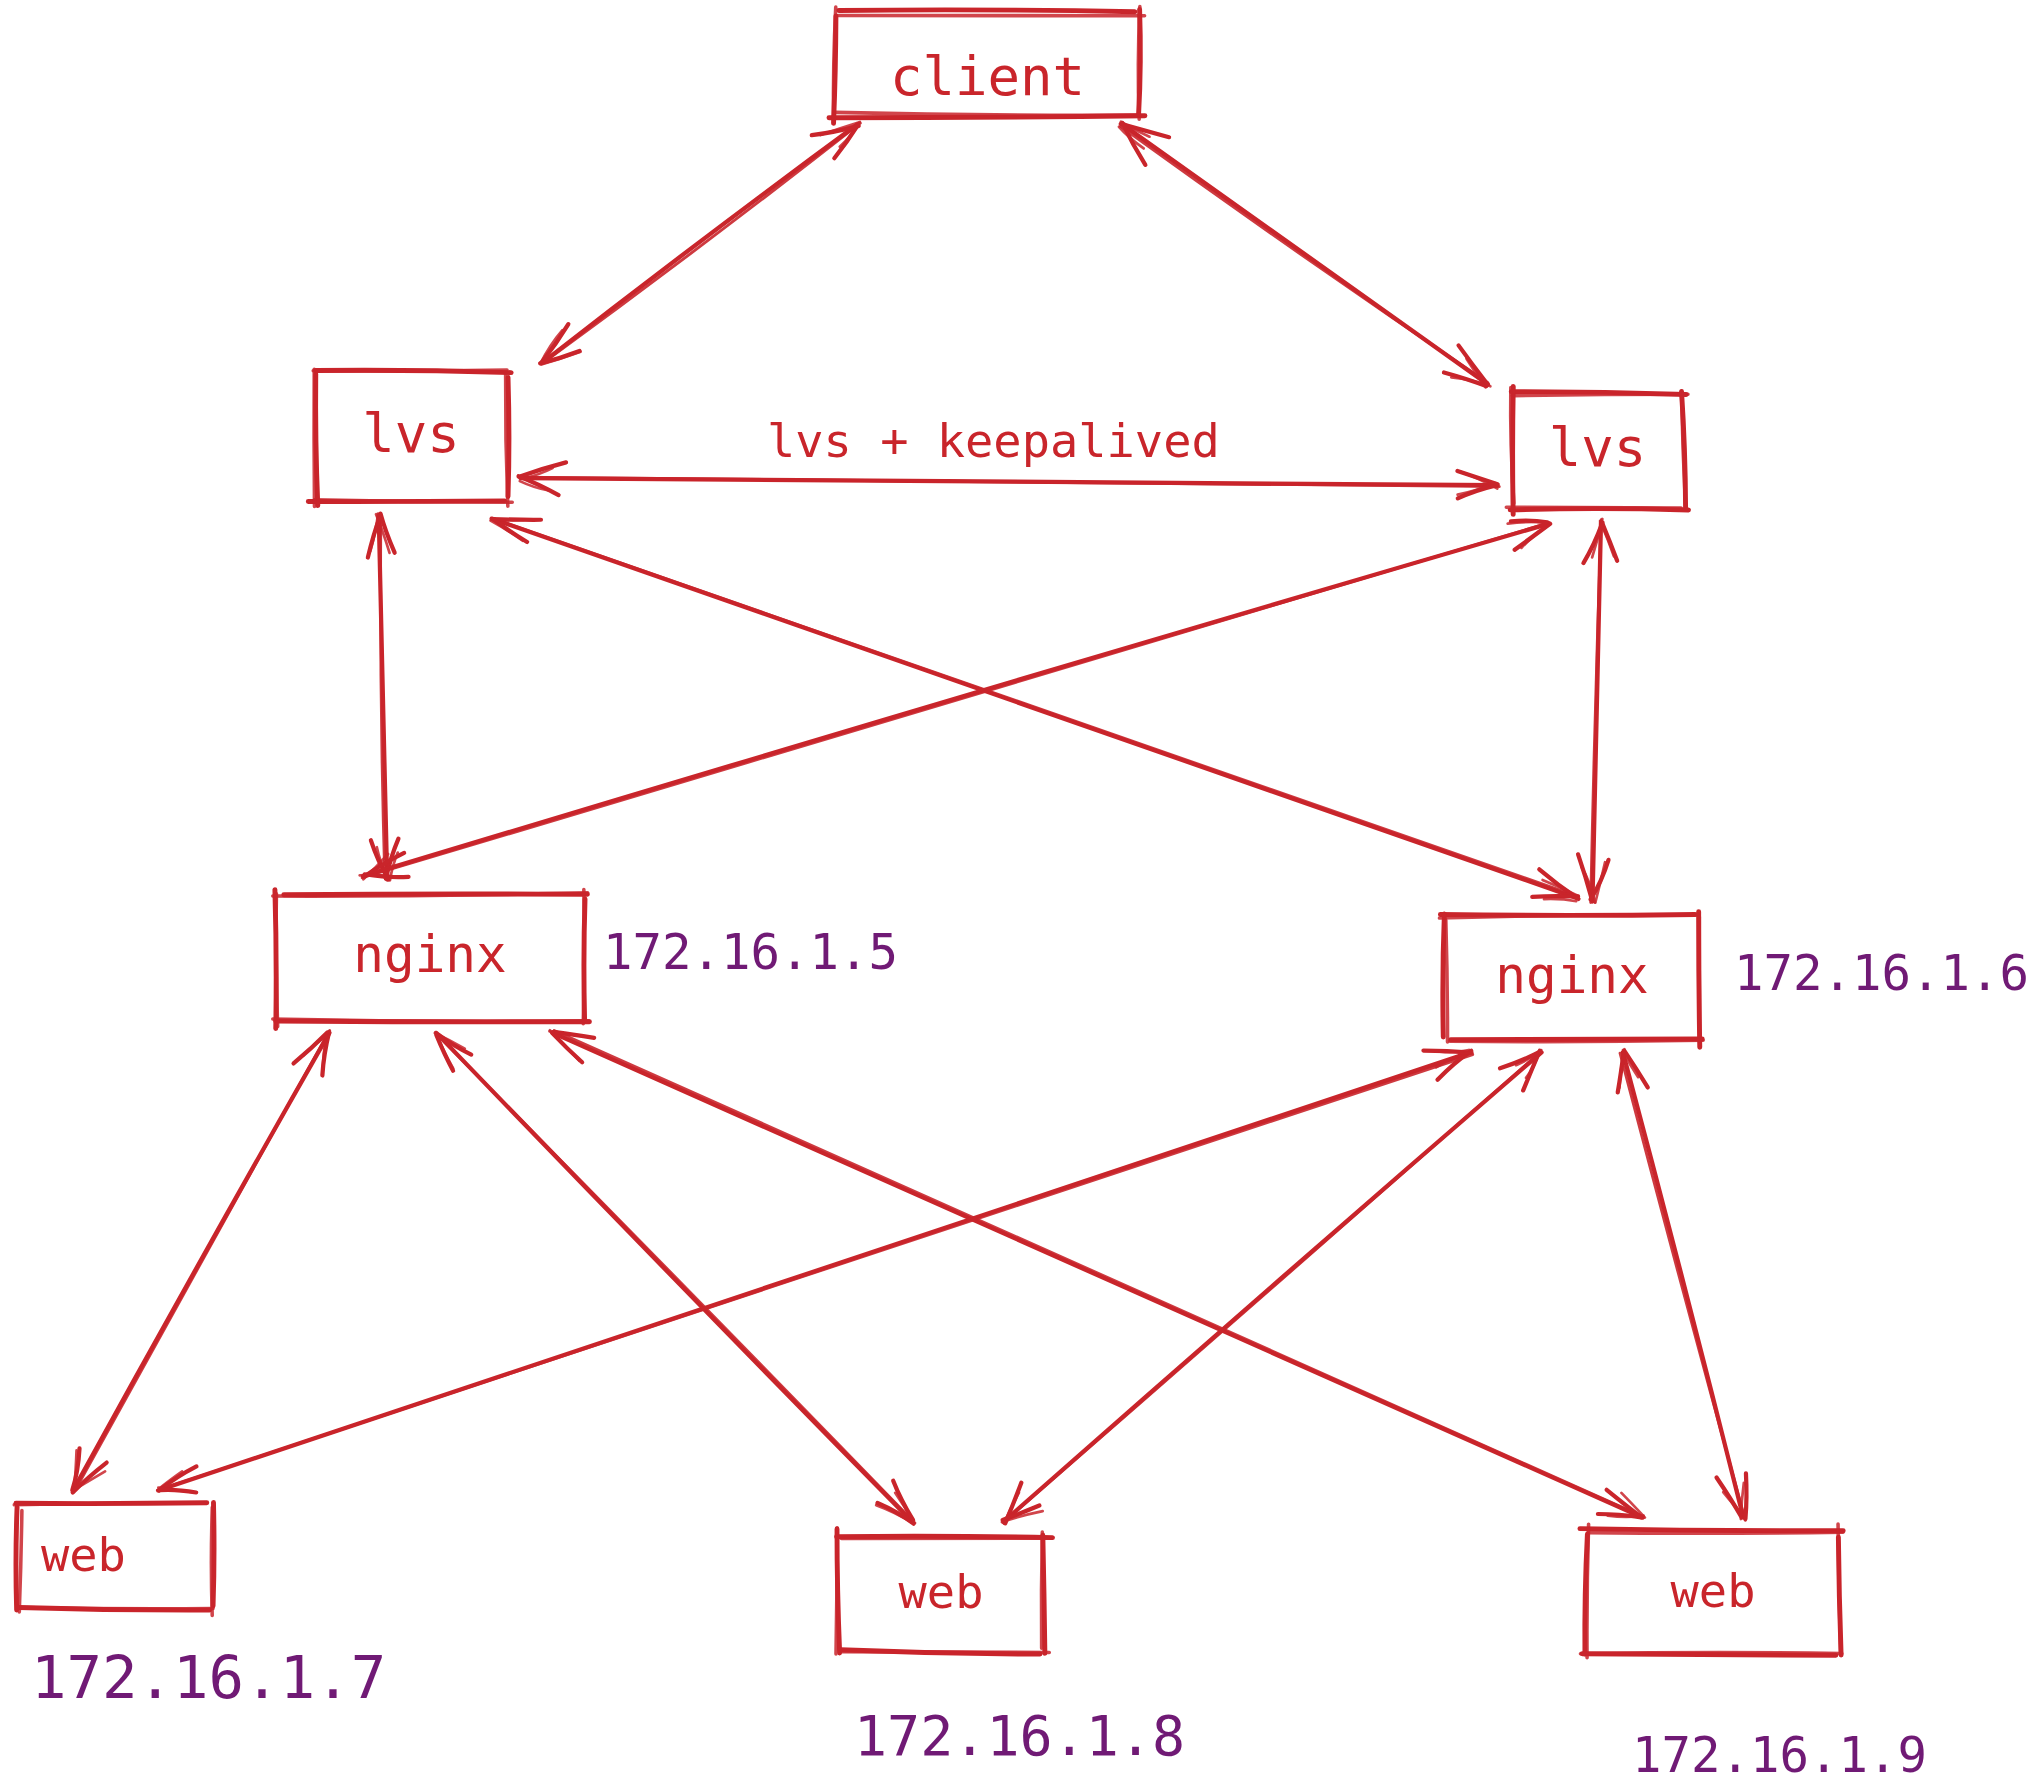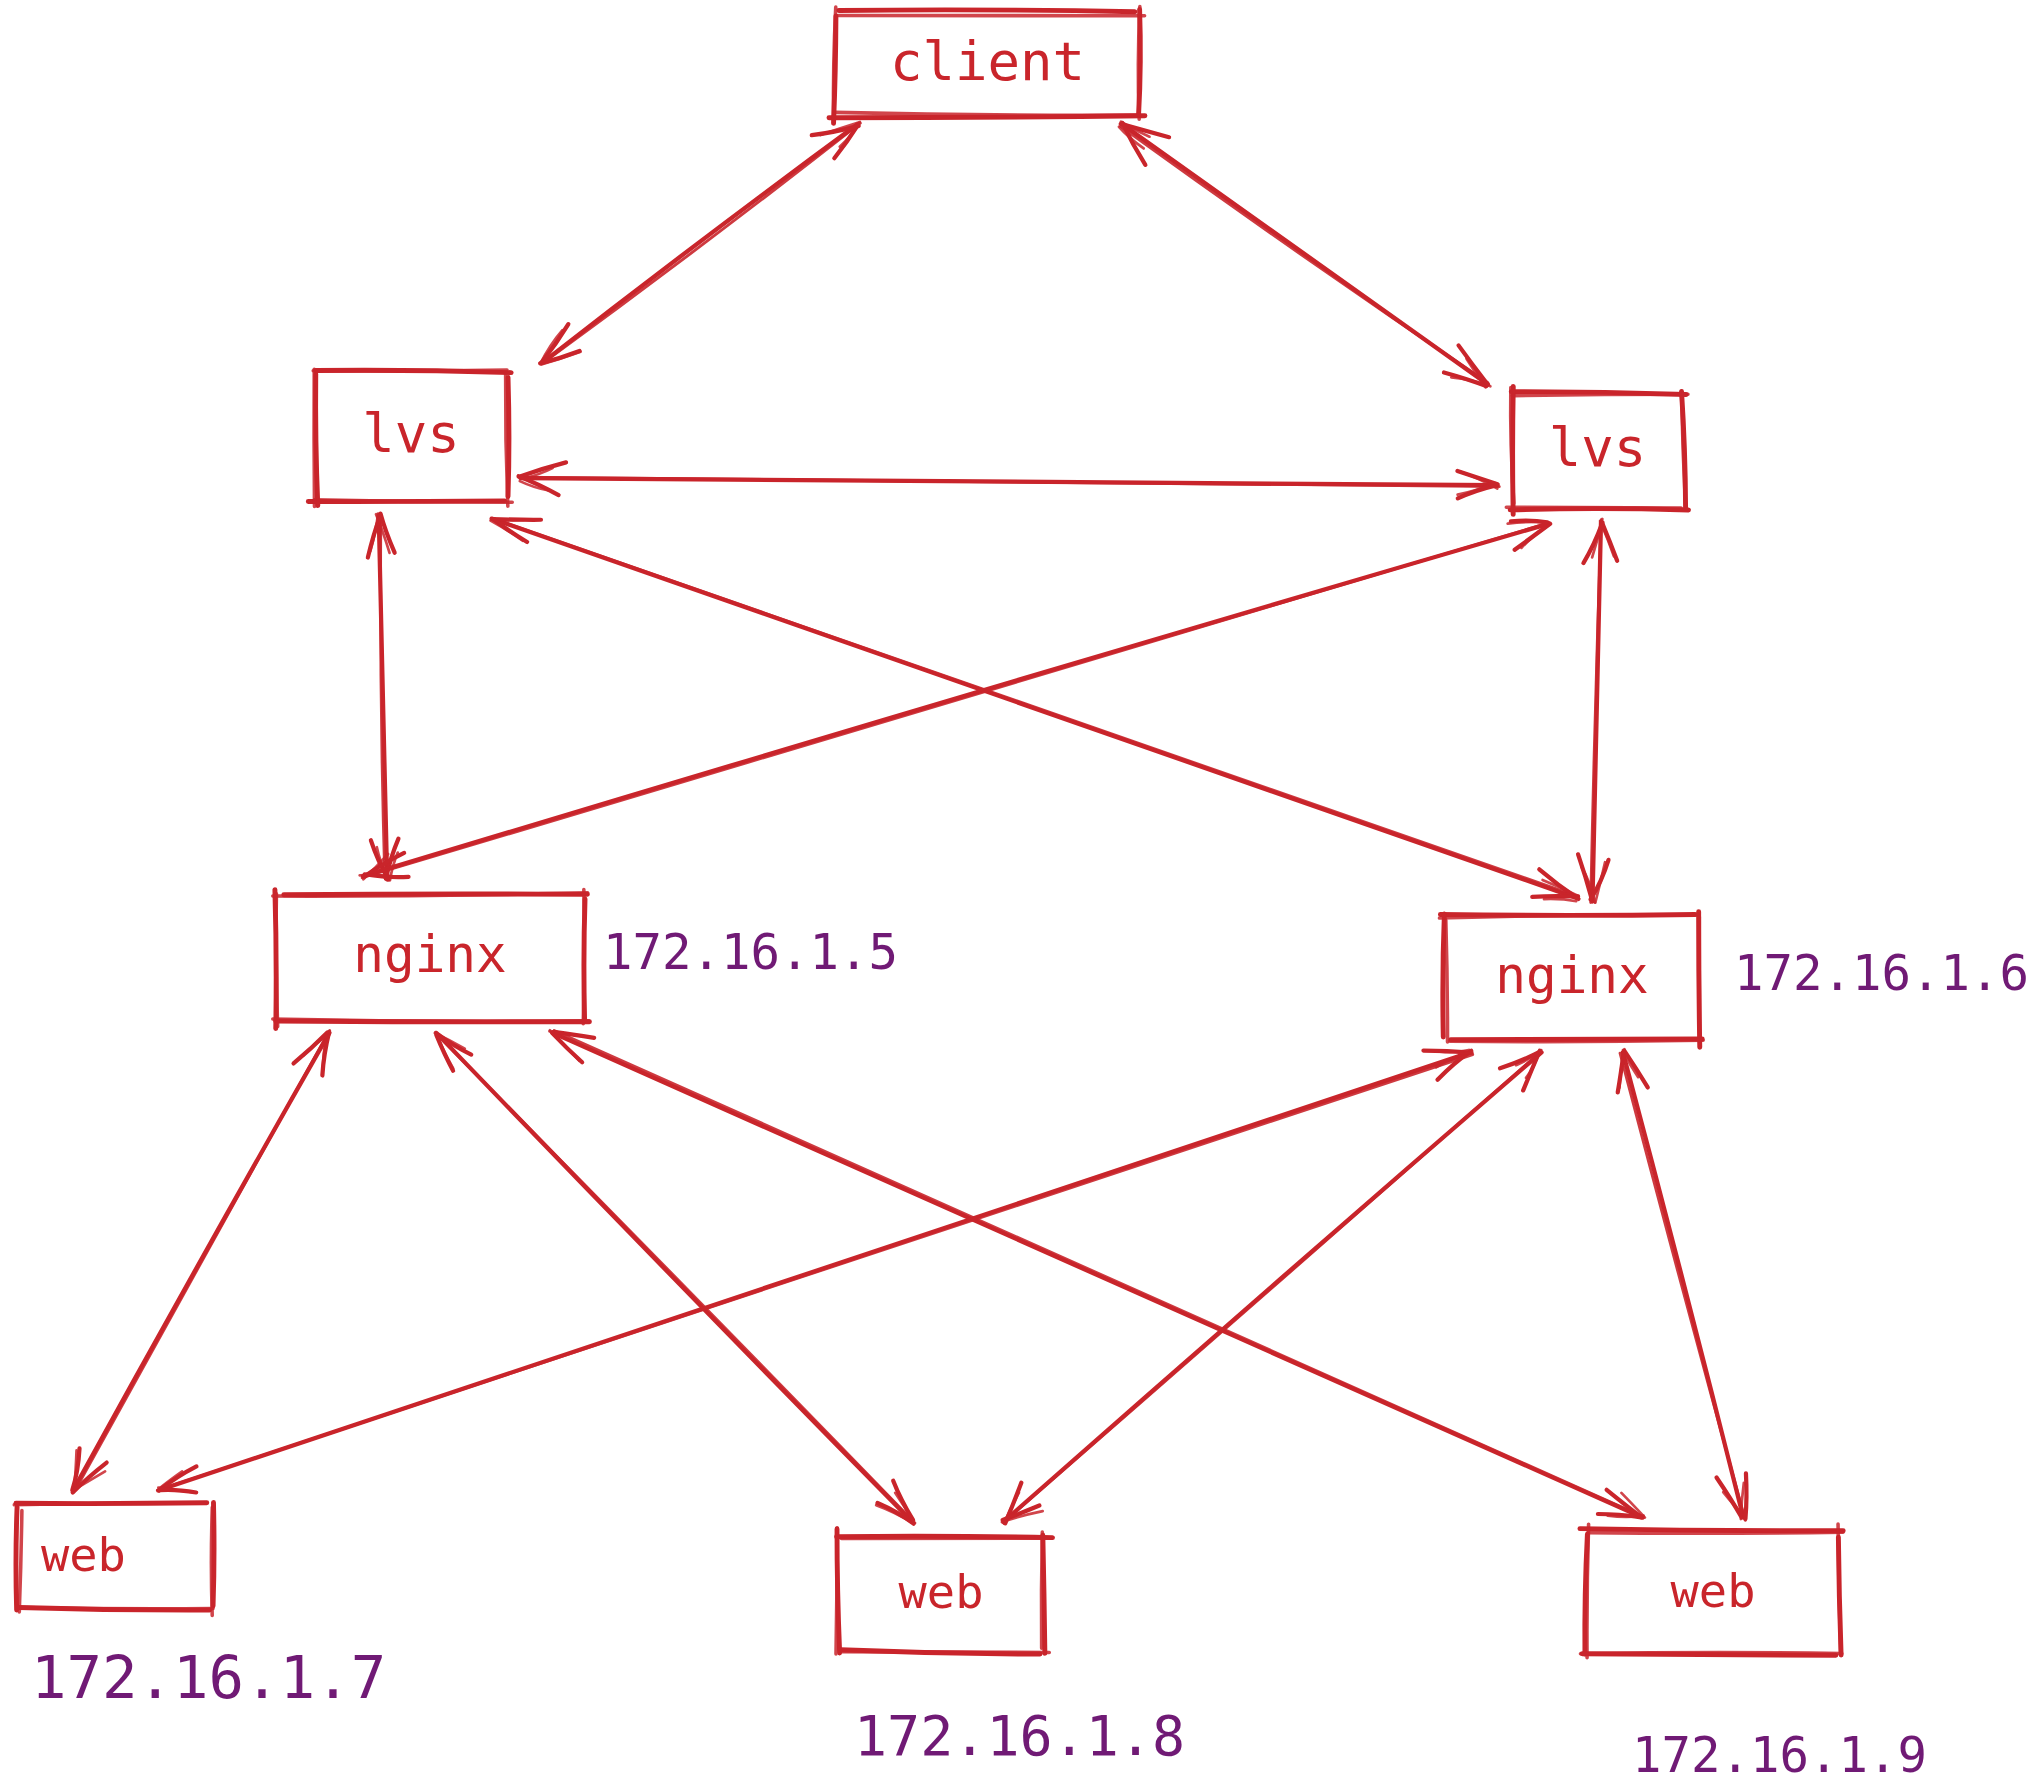--- a/index.html
+++ b/index.html
@@ -295,35 +295,36 @@
           <path d="M 2166.3 1953.6 Q 2019.1 1952.3 1867.0 1951.7" stroke-width="5.8" opacity="1"></path>
           <path d="M 1870.2 1952.2 Q 1869.5 1881.2 1873.1 1810.7" stroke-width="5.8" opacity="1"></path>
           <path d="M 1873.8 1808.8 Q 2025.2 1810.4 2174.8 1808.2" stroke-width="4.2" opacity="0.85"></path>
           <path d="M 2168.9 1798.6 Q 2169.5 1874.3 2172.0 1951.3" stroke-width="4.2" opacity="0.85"></path>
           <path d="M 2173.3 1951.4 Q 2018.5 1949.3 1864.9 1951.7" stroke-width="4.2" opacity="0.85"></path>
           <path d="M 1872.7 1956.4 Q 1872.1 1876.8 1874.5 1798.8" stroke-width="4.2" opacity="0.85"></path>
         </g>
       </g>
   </svg>
 
-  <div class="node-label" style="font-size: 54px; line-height: 54px; left: 835px; top: 35px; width: 305px; text-align: center;">client</div>
+  <div class="node-label" style="font-size: 54px; line-height: 54px; left: 835px; top: 50px; width: 305px; text-align: center;">client</div>
   <div class="node-label" style="font-size: 54px; line-height: 54px; left: 315px; top: 407px; width: 192px; text-align: center;">lvs</div>
   <div class="node-label" style="font-size: 54px; line-height: 54px; left: 1511px; top: 421px; width: 173px; text-align: center;">lvs</div>
   <div class="node-label" style="font-size: 51px; line-height: 51px; left: 277px; top: 929px; width: 306px; text-align: center;">nginx</div>
   <div class="node-label" style="font-size: 51px; line-height: 51px; left: 1445px; top: 950px; width: 254px; text-align: center;">nginx</div>
   <div class="node-label" style="font-size: 47px; line-height: 47px; left: 41px; top: 1531px;">web</div>
   <div class="node-label" style="font-size: 47px; line-height: 47px; left: 837px; top: 1568px; width: 208px; text-align: center;">web</div>
   <div class="node-label" style="font-size: 47px; line-height: 47px; left: 1587px; top: 1567px; width: 252px; text-align: center;">web</div>
 
   <div class="ip-label" style="font-size: 49px; line-height: 49px; left: 603px; top: 928px;">172.16.1.5</div>
   <div class="ip-label" style="font-size: 49px; line-height: 49px; left: 1734px; top: 949px;">172.16.1.6</div>
   <div class="ip-label" style="font-size: 59px; line-height: 49px; left: 31px; top: 1653px;">172.16.1.7</div>
   <div class="ip-label" style="font-size: 55px; line-height: 49px; left: 854px; top: 1712px;">172.16.1.8</div>
   <div class="ip-label" style="font-size: 49px; line-height: 49px; left: 1632px; top: 1731px;">172.16.1.9</div>
 
+  <div class="edge-label" style="font-size: 47px; line-height: 47px; left: 767px; top: 417px;">lvs + keepalived</div>
 
   <div class="hit" style="left: 835px; top: 12.7px; width: 305px; height: 103px;"></div>
   <div class="hit" style="left: 315px; top: 371px; width: 192px; height: 131px;"></div>
   <div class="hit" style="left: 1511px; top: 392px; width: 173px; height: 116px;"></div>
   <div class="hit" style="left: 277px; top: 893px; width: 306px; height: 128px;"></div>
   <div class="hit" style="left: 1445px; top: 915px; width: 254px; height: 125px;"></div>
   <div class="hit" style="left: 18.6px; top: 1504px; width: 193px; height: 106px;"></div>
   <div class="hit" style="left: 837px; top: 1536px; width: 208px; height: 117px;"></div>
   <div class="hit" style="left: 1587px; top: 1532px; width: 252px; height: 123px;"></div>
 

